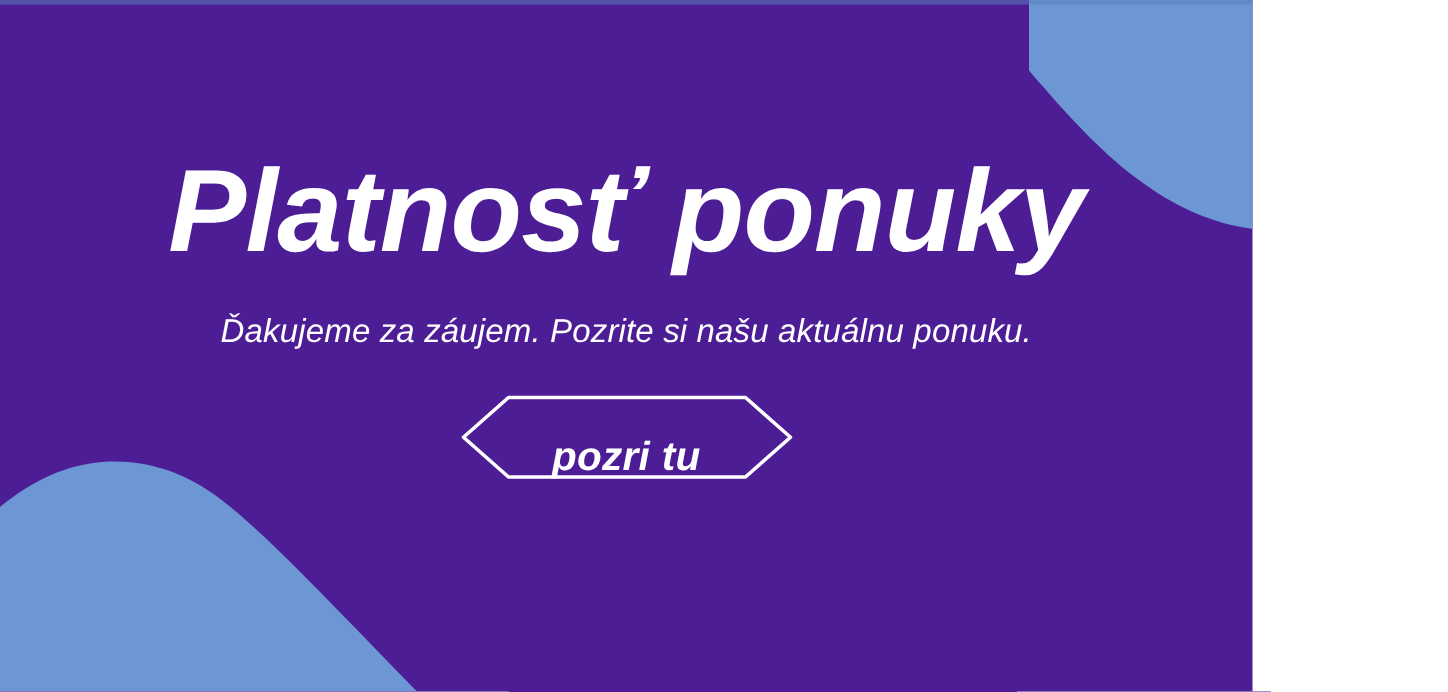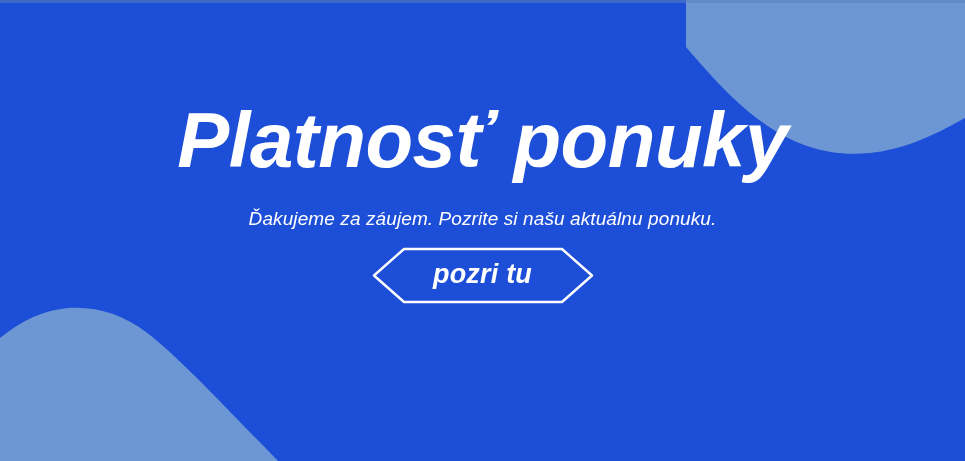--- a/index.html
+++ b/index.html
@@ -3,22 +3,22 @@
 <meta charset="utf-8">
 <style>
   * { margin:0; padding:0; box-sizing:border-box; }
   html, body {
     width:965px; height:461px;
     overflow:hidden;
     font-family:"Liberation Sans", sans-serif;
   }
   #banner {
     position:relative;
-    width:965px; height:461px;
-    background:#1d4ed8;
+    width:835px; height:461px;
+    background:#4c1d95;
     overflow:hidden;
   }
   #bg-shapes {
     position:absolute;
     inset:0;
     width:965px; height:461px;
     pointer-events:none;
   }
   #top-strip {
     position:absolute;
@@ -41,34 +41,34 @@
     font-size:78px;
     font-weight:700;
     font-style:italic;
     line-height:0.93;
     text-align:center;
     letter-spacing:-0.5px;
     max-width:760px;
   }
   #subtitle {
     color:#ffffff;
-    font-size:19px;
+    font-size:22px;
     font-style:italic;
     font-weight:400;
     text-align:center;
     margin-top:31px;
     letter-spacing:0.1px;
   }
   #cta-wrap {
-    margin-top:17px;
+    margin-top:29px;
     position:relative;
     width:222px;
     height:57px;
     display:flex;
-    align-items:center;
+    align-items:flex-end;
     justify-content:center;
     cursor:pointer;
   }
   #cta-shape {
     position:absolute;
     inset:0;
     width:222px; height:57px;
   }
   #cta-label {
     position:relative;

